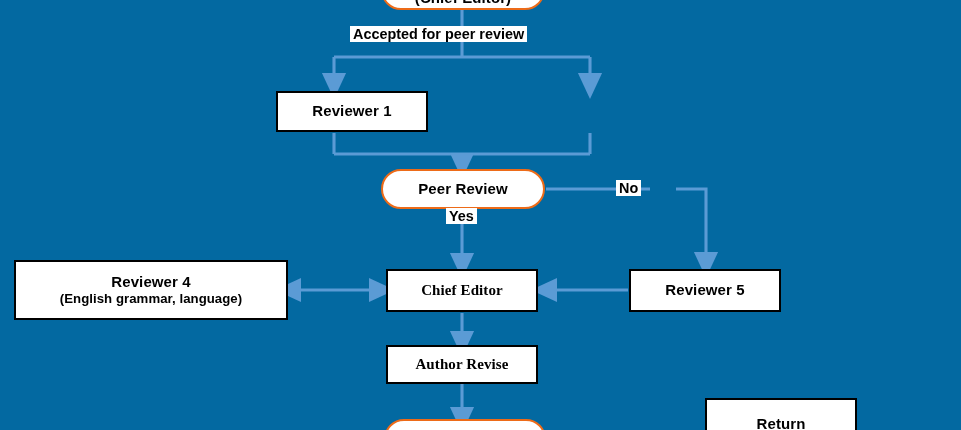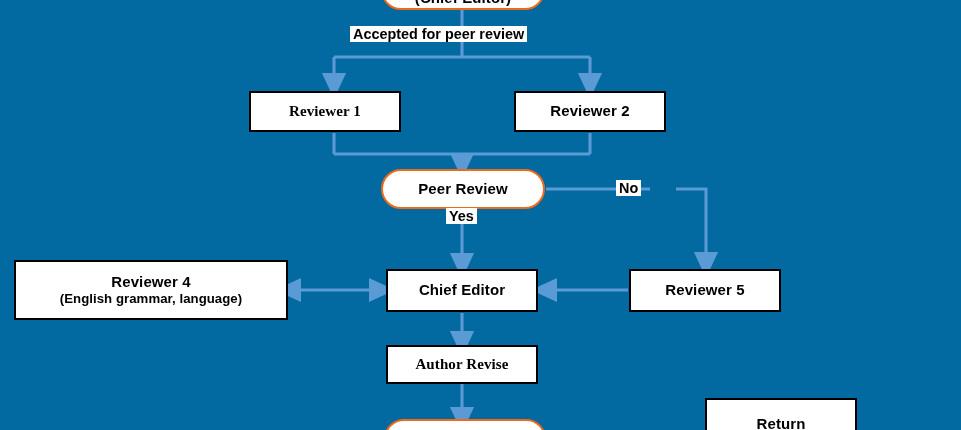--- a/index.html
+++ b/index.html
@@ -108,42 +108,39 @@
       <path d="M462,383 L462,420" marker-end="url(#ah)"></path>
     </g>
   </svg>
 
   <div class="node oval" style="left:381px; top:-30px; width:164px; height:40px; justify-content:flex-end; padding-bottom:1px;">
     <div class="ttl">(Chief Editor)</div>
   </div>
 
   <div class="edge-label" style="left:350px; top:26px;">Accepted for peer review</div>
 
-  <div class="node rect" style="left:249px; top:91px; width:152px; height:41px;font-family:Liberation Serif, serif;">
+  <div class="node rect" style="left:276px; top:91px; width:152px; height:41px;">
     <div class="ttl">Reviewer 1</div>
   </div>
 
-  <div class="node rect" style="left:514px; top:91px; width:152px; height:41px;">
-    <div class="ttl">Reviewer 2</div>
-  </div>
 
   <div class="node oval" style="left:381px; top:169px; width:164px; height:40px;">
     <div class="ttl">Peer Review</div>
   </div>
 
   <div class="edge-label" style="left:446px; top:208px;">Yes</div>
 
   <div class="edge-label" style="left:616px; top:180px;">No</div>
 
   <div class="node rect" style="left:14px; top:260px; width:274px; height:60px;">
     <div class="ttl">Reviewer 4</div>
     <div class="sub">(English grammar, language)</div>
   </div>
 
-  <div class="node rect" style="left:386px; top:269px; width:152px; height:43px;">
+  <div class="node rect" style="left:386px; top:269px; width:152px; height:43px;font-family:Liberation Serif, serif;">
     <div class="ttl">Chief Editor</div>
   </div>
 
   <div class="node rect" style="left:629px; top:269px; width:152px; height:43px;">
     <div class="ttl">Reviewer 5</div>
   </div>
 
   <div class="node rect" style="left:386px; top:345px; width:152px; height:39px;font-family:Liberation Serif, serif;">
     <div class="ttl">Author Revise</div>
   </div>

